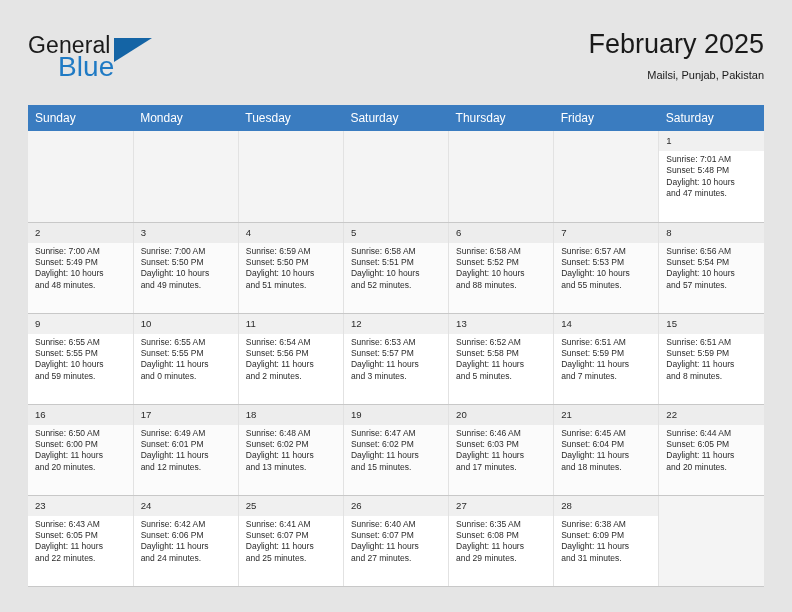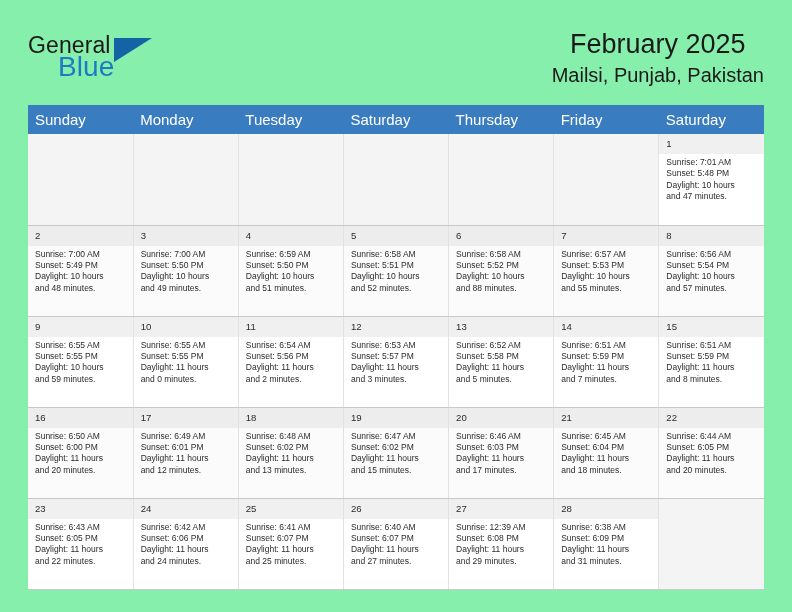--- a/index.html
+++ b/index.html
@@ -9,21 +9,21 @@
     width: 792px;
     height: 612px;
     background: #ffffff;
     font-family: "Liberation Sans", sans-serif;
     -webkit-font-smoothing: antialiased;
   }
   #page {
     position: relative;
     width: 792px;
     height: 612px;
-    background: #86efac;
+    background: #e5e5e5;
     overflow: hidden;
   }
 
   
   .header {
     position: absolute;
     left: 28px;
     top: 28px;
     right: 28px;
     height: 68px;
@@ -74,40 +74,40 @@
   .month-title {
     font-size: 27px;
     line-height: 32px;
     color: #1a1a1a;
     font-weight: 400;
     white-space: nowrap;
     text-align: center;
   }
   .location-sub {
     margin-top: 6px;
-    font-size: 20px;
+    font-size: 11px;
     line-height: 18px;
     color: #1a1a1a;
     font-weight: 400;
     white-space: nowrap;
   }
 
   
   .calendar {
     position: absolute;
     left: 28px;
     top: 105px;
     width: 736px;
     border-collapse: collapse;
     table-layout: fixed;
   }
   .calendar th {
     background: #3a7cc0;
     color: #ffffff;
-    font-size: 15px;
+    font-size: 12px;
     font-weight: 400;
     text-align: left;
     padding: 6px 0 6px 7px;
     height: 22px;
     border: none;
   }
   .calendar td {
     vertical-align: top;
     height: 91px;
     padding: 0;
@@ -417,21 +417,21 @@
             <div class="cell-lines">
               <div>Sunrise: 6:40 AM</div>
               <div>Sunset: 6:07 PM</div>
               <div>Daylight: 11 hours</div>
               <div>and 27 minutes.</div>
             </div>
           </td>
           <td>
             <span class="daynum">27</span>
             <div class="cell-lines">
-              <div>Sunrise: 12:39 AM</div>
+              <div>Sunrise: 6:35 AM</div>
               <div>Sunset: 6:08 PM</div>
               <div>Daylight: 11 hours</div>
               <div>and 29 minutes.</div>
             </div>
           </td>
           <td>
             <span class="daynum">28</span>
             <div class="cell-lines">
               <div>Sunrise: 6:38 AM</div>
               <div>Sunset: 6:09 PM</div>

